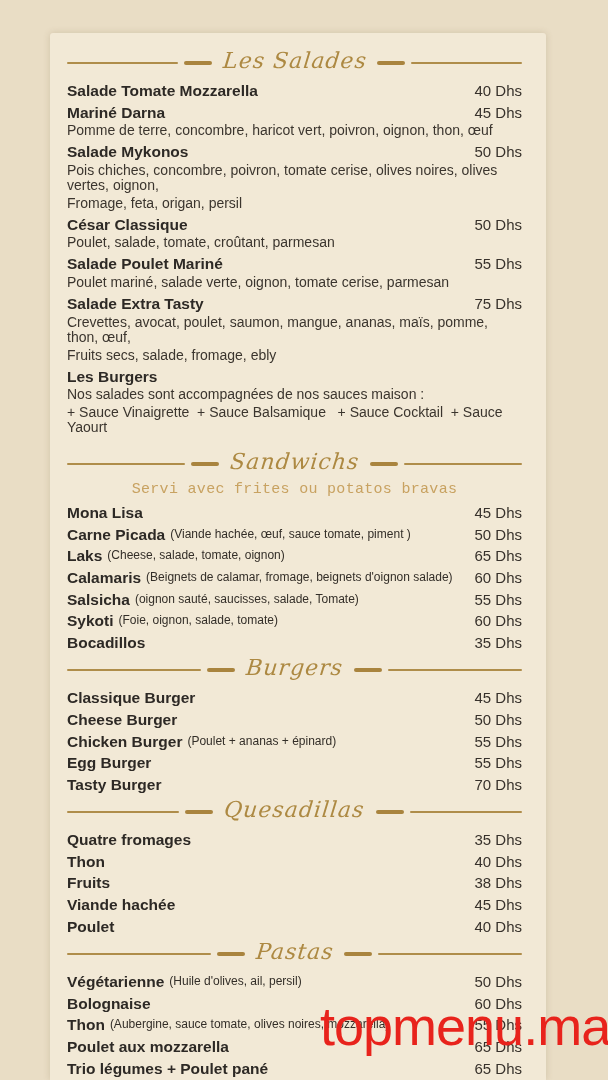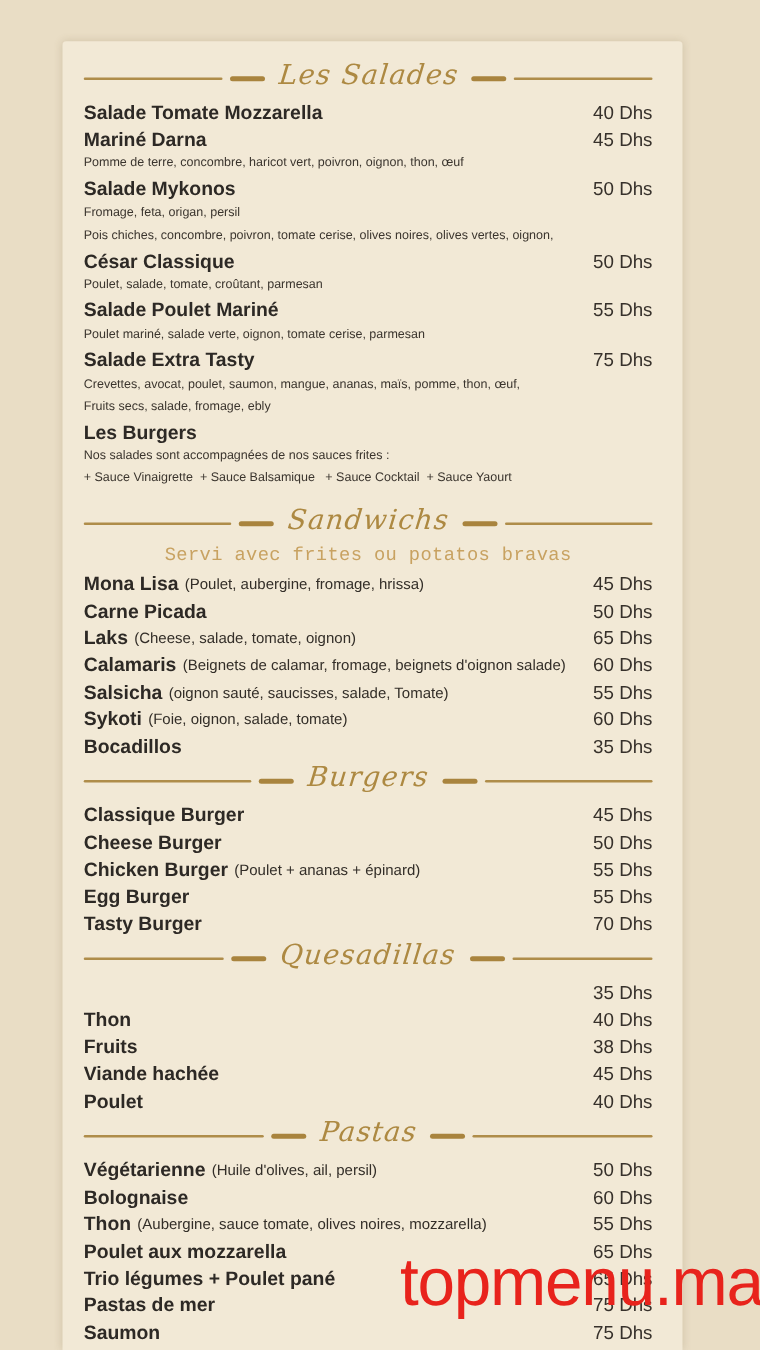--- a/index.html
+++ b/index.html
@@ -24,21 +24,21 @@
     transform:skewX(-6deg);
   }
   .section-subtitle{
     text-align:center;color:#c8a261;font-size:15px;line-height:18px;
     margin-bottom:3px;letter-spacing:.3px;font-family:Liberation Mono, monospace;
   }
   .item-row{display:flex;align-items:flex-start;line-height:21.6px;}
   .item-name{font-weight:bold;font-size:15.5px;color:#2d2925;white-space:nowrap;}
   .item-detail{font-size:12px;color:#332e28;margin-left:5px;white-space:nowrap;overflow:hidden;}
   .item-price{margin-left:auto;font-size:15px;color:#37312b;padding-left:8px;white-space:nowrap;}
-  .item-desc{font-size:10px;line-height:15px;color:#3b352e;margin:0 0 3px;white-space:pre-wrap;}
+  .item-desc{font-size:14px;line-height:15px;color:#3b352e;margin:0 0 3px;white-space:pre-wrap;}
   .menu-section.s0{margin-bottom:12px;}
   .watermark{
     position:absolute;left:320px;top:999px;z-index:9;
     font-size:54px;line-height:1;letter-spacing:-1px;
     color:#e8231c;white-space:nowrap;
   }
 </style>
 </head>
 <body style="background: rgb(233, 221, 197);">
 
@@ -63,22 +63,22 @@
       <span class="item-name">Mariné Darna</span>
       <span class="item-price">45 Dhs</span>
     </div>
   <div class="item-desc">Pomme de terre, concombre, haricot vert, poivron, oignon, thon, œuf</div>
         </div>
         <div class="menu-item">
     <div class="item-row">
       <span class="item-name">Salade Mykonos</span>
       <span class="item-price">50 Dhs</span>
     </div>
-  <div class="item-desc">Fromage, feta, origan, persil</div>
-          <div class="item-desc">Pois chiches, concombre, poivron, tomate cerise, olives noires, olives vertes, oignon,</div>
+  <div class="item-desc">Pois chiches, concombre, poivron, tomate cerise, olives noires, olives vertes, oignon,</div>
+          <div class="item-desc">Fromage, feta, origan, persil</div>
         </div>
         <div class="menu-item">
     <div class="item-row">
       <span class="item-name">César Classique</span>
       <span class="item-price">50 Dhs</span>
     </div>
   <div class="item-desc">Poulet, salade, tomate, croûtant, parmesan</div>
         </div>
         <div class="menu-item">
     <div class="item-row">
@@ -93,43 +93,43 @@
       <span class="item-price">75 Dhs</span>
     </div>
   <div class="item-desc">Crevettes, avocat, poulet, saumon, mangue, ananas, maïs, pomme, thon, œuf,</div>
           <div class="item-desc">Fruits secs, salade, fromage, ebly</div>
         </div>
         <div class="menu-item">
     <div class="item-row">
       <span class="item-name">Les Burgers</span>
 
     </div>
-  <div class="item-desc">Nos salades sont accompagnées de nos sauces frites :</div>
+  <div class="item-desc">Nos salades sont accompagnées de nos sauces maison :</div>
           <div class="item-desc">+ Sauce Vinaigrette  + Sauce Balsamique   + Sauce Cocktail  + Sauce Yaourt</div>
         </div>
       </section>
       <section class="menu-section s1">
     <div class="divider">
       <span class="line"></span>
       <span class="bar"></span>
       <span class="title">Sandwichs</span>
       <span class="bar"></span>
       <span class="line"></span>
     </div>
   <div class="section-subtitle">Servi avec frites ou potatos bravas</div>
         <div class="menu-item">
     <div class="item-row">
       <span class="item-name">Mona Lisa</span>
-      <span class="item-detail">(Poulet, aubergine, fromage, hrissa)</span>
             <span class="item-price">45 Dhs</span>
     </div>
   </div>
         <div class="menu-item">
     <div class="item-row">
       <span class="item-name">Carne Picada</span>
+      <span class="item-detail">(Viande hachée, œuf, sauce tomate, piment )</span>
             <span class="item-price">50 Dhs</span>
     </div>
   </div>
         <div class="menu-item">
     <div class="item-row">
       <span class="item-name">Laks</span>
       <span class="item-detail">(Cheese, salade, tomate, oignon)</span>
             <span class="item-price">65 Dhs</span>
     </div>
   </div>
@@ -204,20 +204,21 @@
       <section class="menu-section s3">
     <div class="divider">
       <span class="line"></span>
       <span class="bar"></span>
       <span class="title">Quesadillas</span>
       <span class="bar"></span>
       <span class="line"></span>
     </div>
   <div class="menu-item">
     <div class="item-row">
+      <span class="item-name">Quatre fromages</span>
       <span class="item-price">35 Dhs</span>
     </div>
   </div>
         <div class="menu-item">
     <div class="item-row">
       <span class="item-name">Thon</span>
       <span class="item-price">40 Dhs</span>
     </div>
   </div>
         <div class="menu-item">

